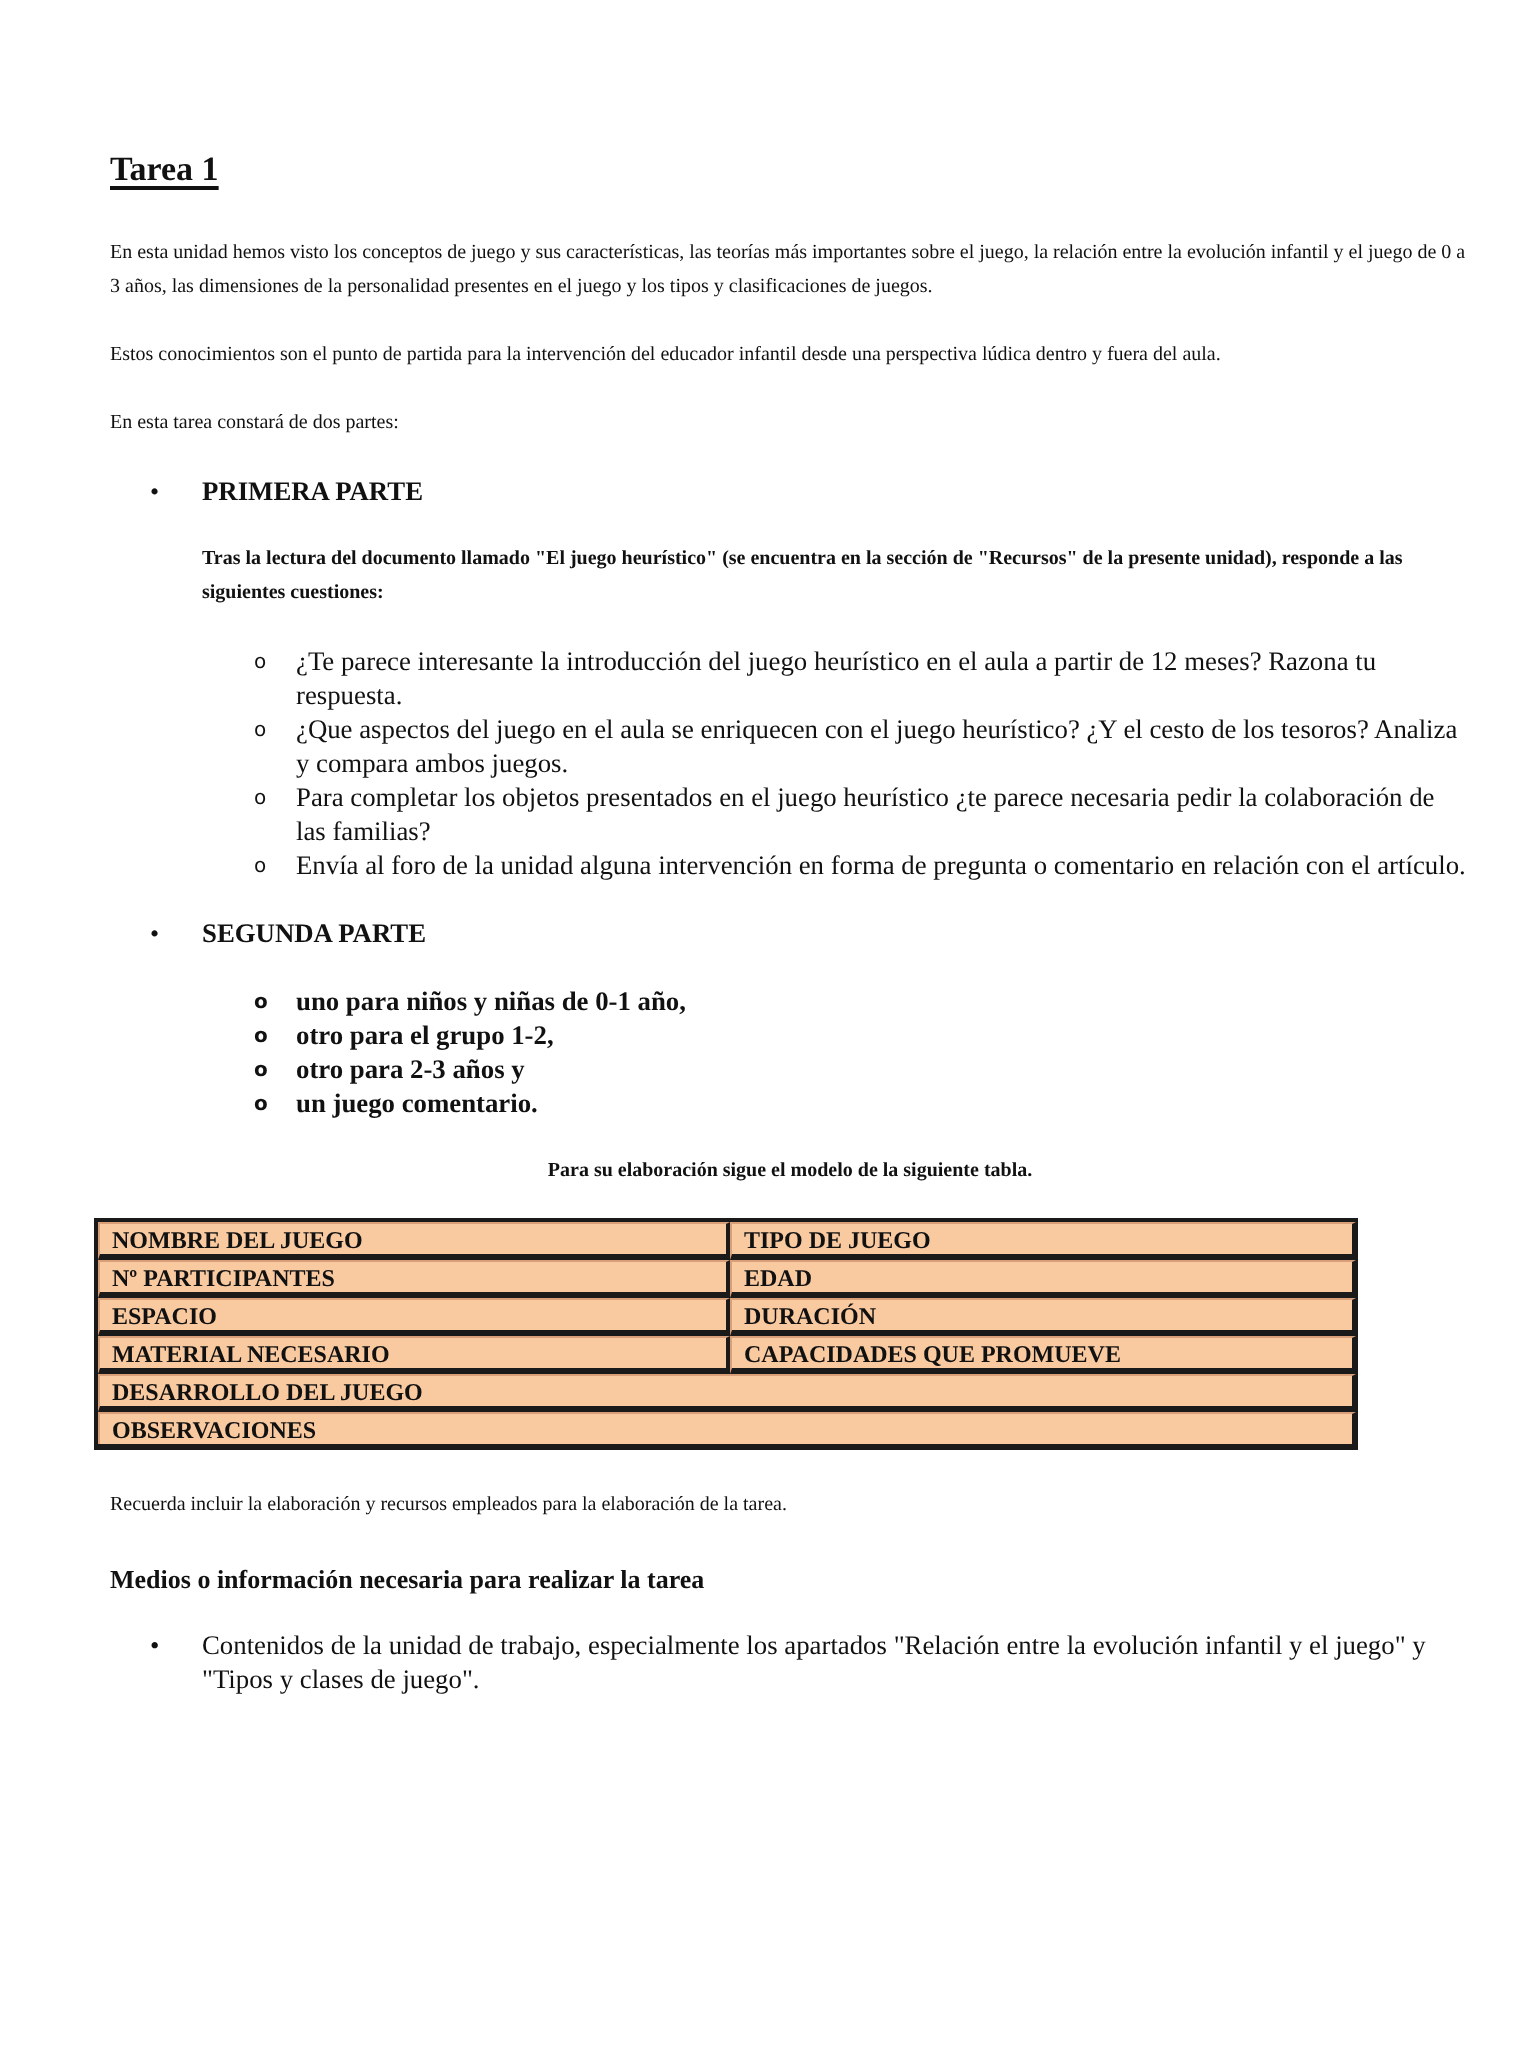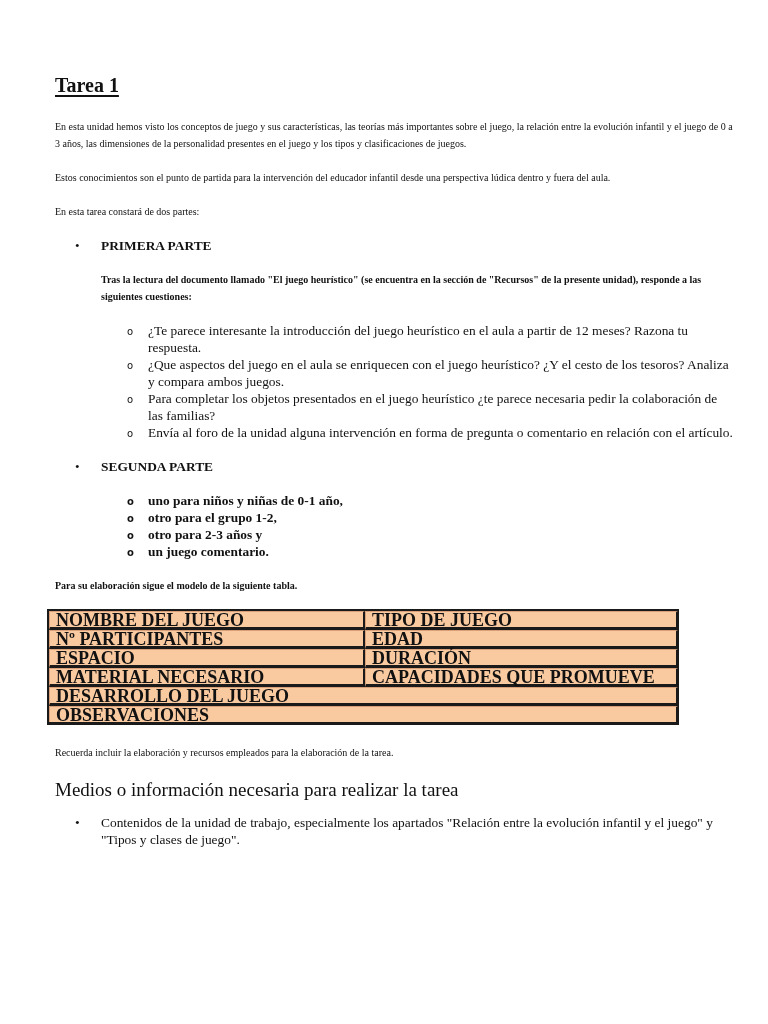--- a/index.html
+++ b/index.html
@@ -15,21 +15,21 @@
       font-family: "Liberation Serif", "DejaVu Serif", serif;
       color: #111111;
     }
     .page {
       position: absolute;
       left: 55px;
       top: 70px;
       width: 680px;
     }
     .title {
-      font-size: 20px;
+      font-size: 17px;
       font-weight: bold;
       text-decoration: underline;
       text-decoration-thickness: 2px;
       text-underline-offset: 3px;
       margin: 0 0 18px 0;
       line-height: 30px;
     }
     p {
       margin: 0;
       font-size: 10px;
@@ -79,52 +79,53 @@
       position: absolute;
       left: -21px;
       top: 1px;
       font-size: 10px;
       font-family: "DejaVu Sans", sans-serif;
     }
     ul.sub.bold > li { font-weight: bold; }
     .table-lead {
       font-weight: bold;
       margin-bottom: 15px;
+      text-align: center;
     }
     table.model {
       border-collapse: separate;
       border-spacing: 0;
       width: 632px;
       margin-left: -8px;
       border: 2px solid #1a1a1a;
       border-right-width: 1px;
       border-bottom-width: 3px;
       background: #1a1a1a;
       margin-bottom: 19px;
     }
     table.model td {
       background: #f9c9a0;
       font-weight: bold;
-      font-size: 18px;
+      font-size: 12px;
       line-height: 14px;
       padding: 1px 4px 0 6px;
       border-top: 1px solid #d89f78;
       border-left: 1px solid #d89f78;
       border-bottom: 3px solid #1a1a1a;
       border-right: 2px solid #1a1a1a;
       height: 14px;
       white-space: nowrap;
       text-transform: uppercase;
     }
     table.model tr:last-child td { border-bottom: 0; }
     table.model td.c1 { width: 303px; }
     .p-recuerda { margin-bottom: 19px; }
     .section-heading {
-      font-size: 19px;
-      font-weight: normal;
+      font-size: 13px;
+      font-weight: bold;
       line-height: 20px;
       margin: 0 0 14px 0;
     }
     ul.resources {
       list-style: none;
       margin: 0;
       padding: 0;
     }
     ul.resources > li {
       position: relative;

